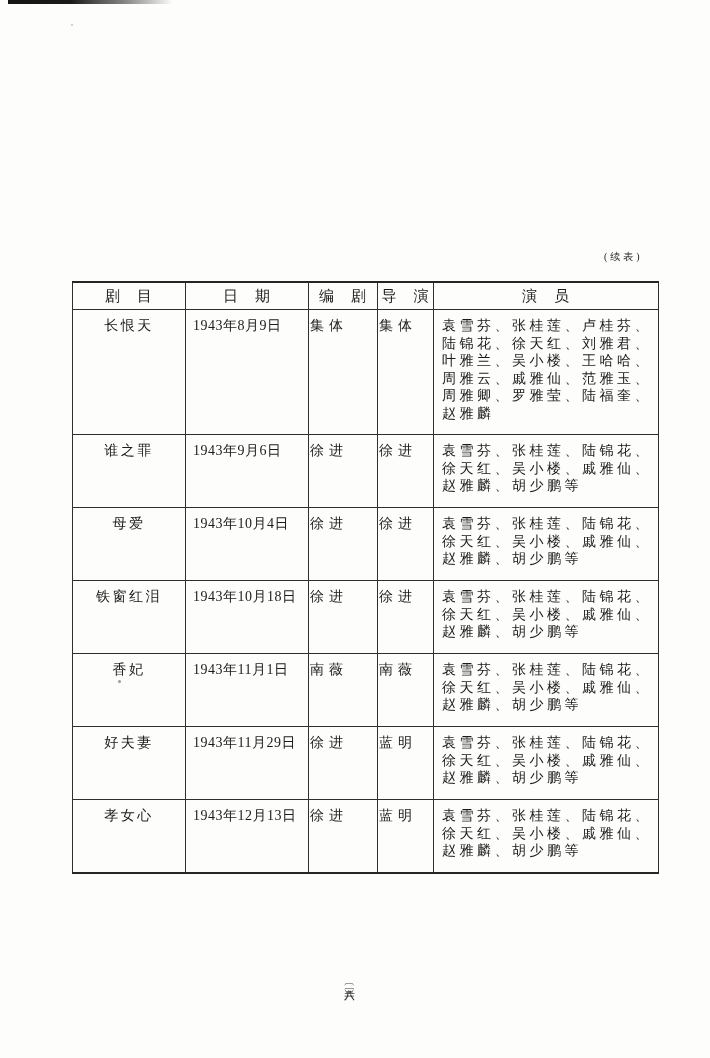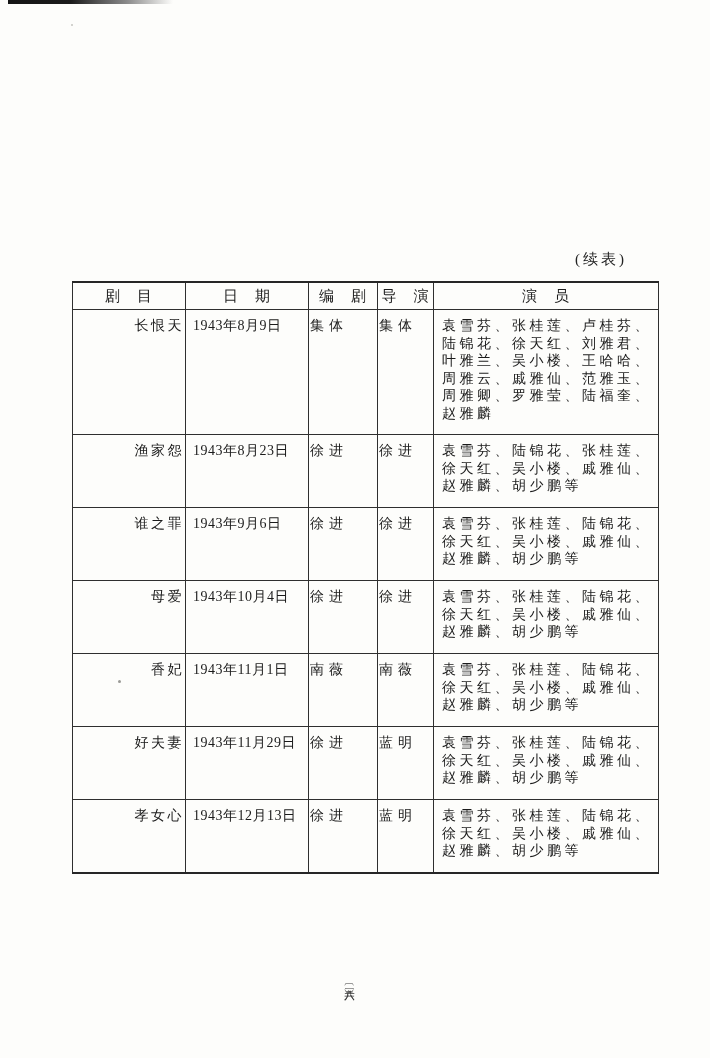--- a/index.html
+++ b/index.html
@@ -11,41 +11,41 @@
   
   .scan-bar{
     position:absolute;left:8px;top:0;width:165px;height:4px;
     background:linear-gradient(to right,#151515 0%,#1b1b1b 38%,#555 55%,#8a8a8a 72%,rgba(160,160,160,0) 100%);
   }
   .speck{position:absolute;border-radius:50%;background:#9a9a96;}
   .speck-a{left:118px;top:680px;width:3px;height:3px;}
   .speck-b{left:71px;top:24px;width:2px;height:2px;background:#c4c4c0;}
 
   .cont-note{
-    position:absolute;left:575px;top:250px;
-    font-size:15px;letter-spacing:3px;white-space:nowrap;color:#222;
+    position:absolute;left:604px;top:250px;
+    font-size:10px;letter-spacing:3px;white-space:nowrap;color:#222;
   }
 
   table.sheet{
     position:absolute;left:72px;top:281px;width:586px;
     table-layout:fixed;border-collapse:collapse;
     border-top:2.5px solid #262626;border-bottom:2.5px solid #262626;
     border-left:1.5px solid #2f2f2f;border-right:1.5px solid #2f2f2f;
   }
   td,th{
     border:1.5px solid #2f2f2f;
     font-weight:normal;color:#1b1b1b;
     vertical-align:top;overflow:hidden;margin-left:48px;
   }
   th{
     height:26px;vertical-align:middle;
     font-size:15px;letter-spacing:1px;text-align:center;padding:0;
   }
   td{font-size:14px;padding-top:7px;}
-  td.c-title{text-align:right;letter-spacing:2.5px;height:64px;}
+  td.c-title{text-align:center;letter-spacing:2.5px;height:64px;}
   tr.r-tall td.c-title{height:116px;}
   td.c-date{padding-left:7px;letter-spacing:0.5px;white-space:nowrap;}
   td.c-writer,td.c-director{letter-spacing:5px;}
   td.c-cast{
     padding-left:8px;padding-right:2px;
     letter-spacing:3.5px;line-height:17.5px;white-space:pre-line;
   }
 
   .folio{
     position:absolute;left:342px;top:979px;height:56px;
@@ -85,29 +85,20 @@
     <td class="c-writer">集体</td>
     <td class="c-director">集体</td>
     <td class="c-cast">袁雪芬、张桂莲、卢桂芬、
 陆锦花、徐天红、刘雅君、
 叶雅兰、吴小楼、王哈哈、
 周雅云、戚雅仙、范雅玉、
 周雅卿、罗雅莹、陆福奎、
 赵雅麟</td>
   </tr>
 
-  <tr>
-    <td class="c-title">渔家怨</td>
-    <td class="c-date">1943年8月23日</td>
-    <td class="c-writer">徐进</td>
-    <td class="c-director">徐进</td>
-    <td class="c-cast">袁雪芬、陆锦花、张桂莲、
-徐天红、吴小楼、戚雅仙、
-赵雅麟、胡少鹏等</td>
-  </tr>
 
   <tr>
     <td class="c-title">谁之罪</td>
     <td class="c-date">1943年9月6日</td>
     <td class="c-writer">徐进</td>
     <td class="c-director">徐进</td>
     <td class="c-cast">袁雪芬、张桂莲、陆锦花、
 徐天红、吴小楼、戚雅仙、
 赵雅麟、胡少鹏等</td>
   </tr>
@@ -116,20 +107,29 @@
   <tr>
     <td class="c-title">母爱</td>
     <td class="c-date">1943年10月4日</td>
     <td class="c-writer">徐进</td>
     <td class="c-director">徐进</td>
     <td class="c-cast">袁雪芬、张桂莲、陆锦花、
 徐天红、吴小楼、戚雅仙、
 赵雅麟、胡少鹏等</td>
   </tr>
 
+  <tr>
+    <td class="c-title">铁窗红泪</td>
+    <td class="c-date">1943年10月18日</td>
+    <td class="c-writer">徐进</td>
+    <td class="c-director">徐进</td>
+    <td class="c-cast">袁雪芬、张桂莲、陆锦花、
+徐天红、吴小楼、戚雅仙、
+赵雅麟、胡少鹏等</td>
+  </tr>
 
   <tr>
     <td class="c-title">香妃</td>
     <td class="c-date">1943年11月1日</td>
     <td class="c-writer">南薇</td>
     <td class="c-director">南薇</td>
     <td class="c-cast">袁雪芬、张桂莲、陆锦花、
 徐天红、吴小楼、戚雅仙、
 赵雅麟、胡少鹏等</td>
   </tr>

